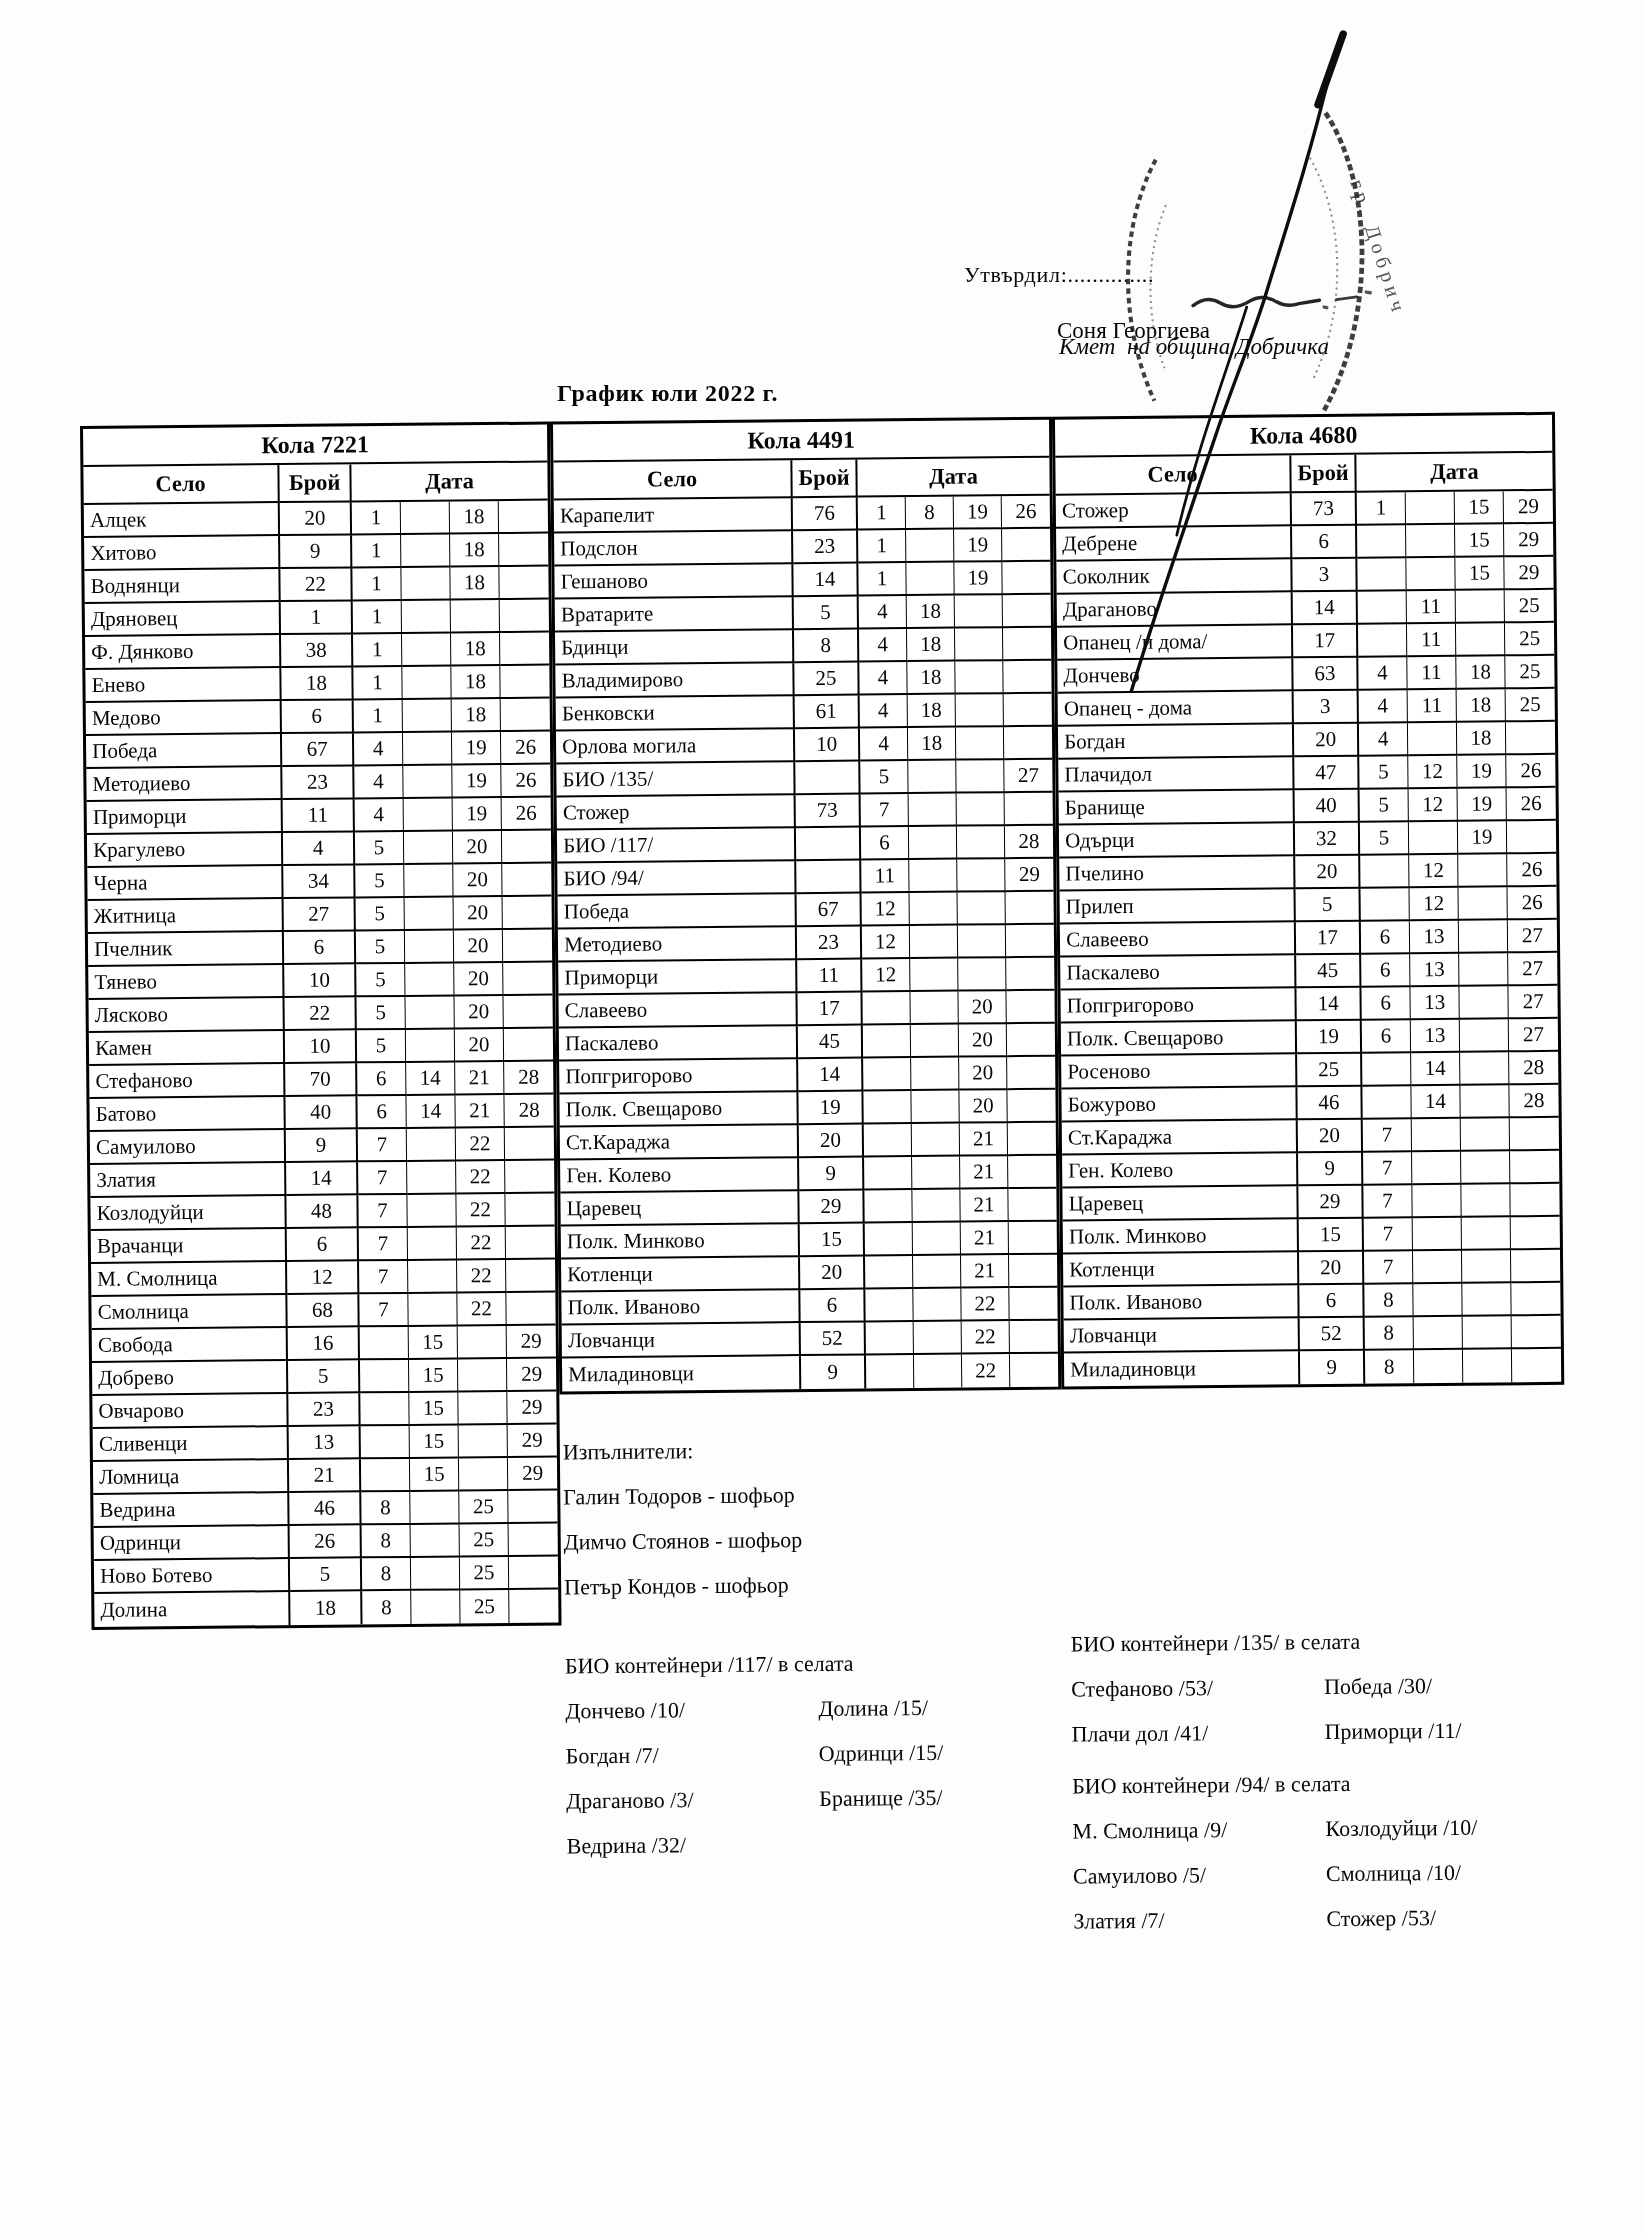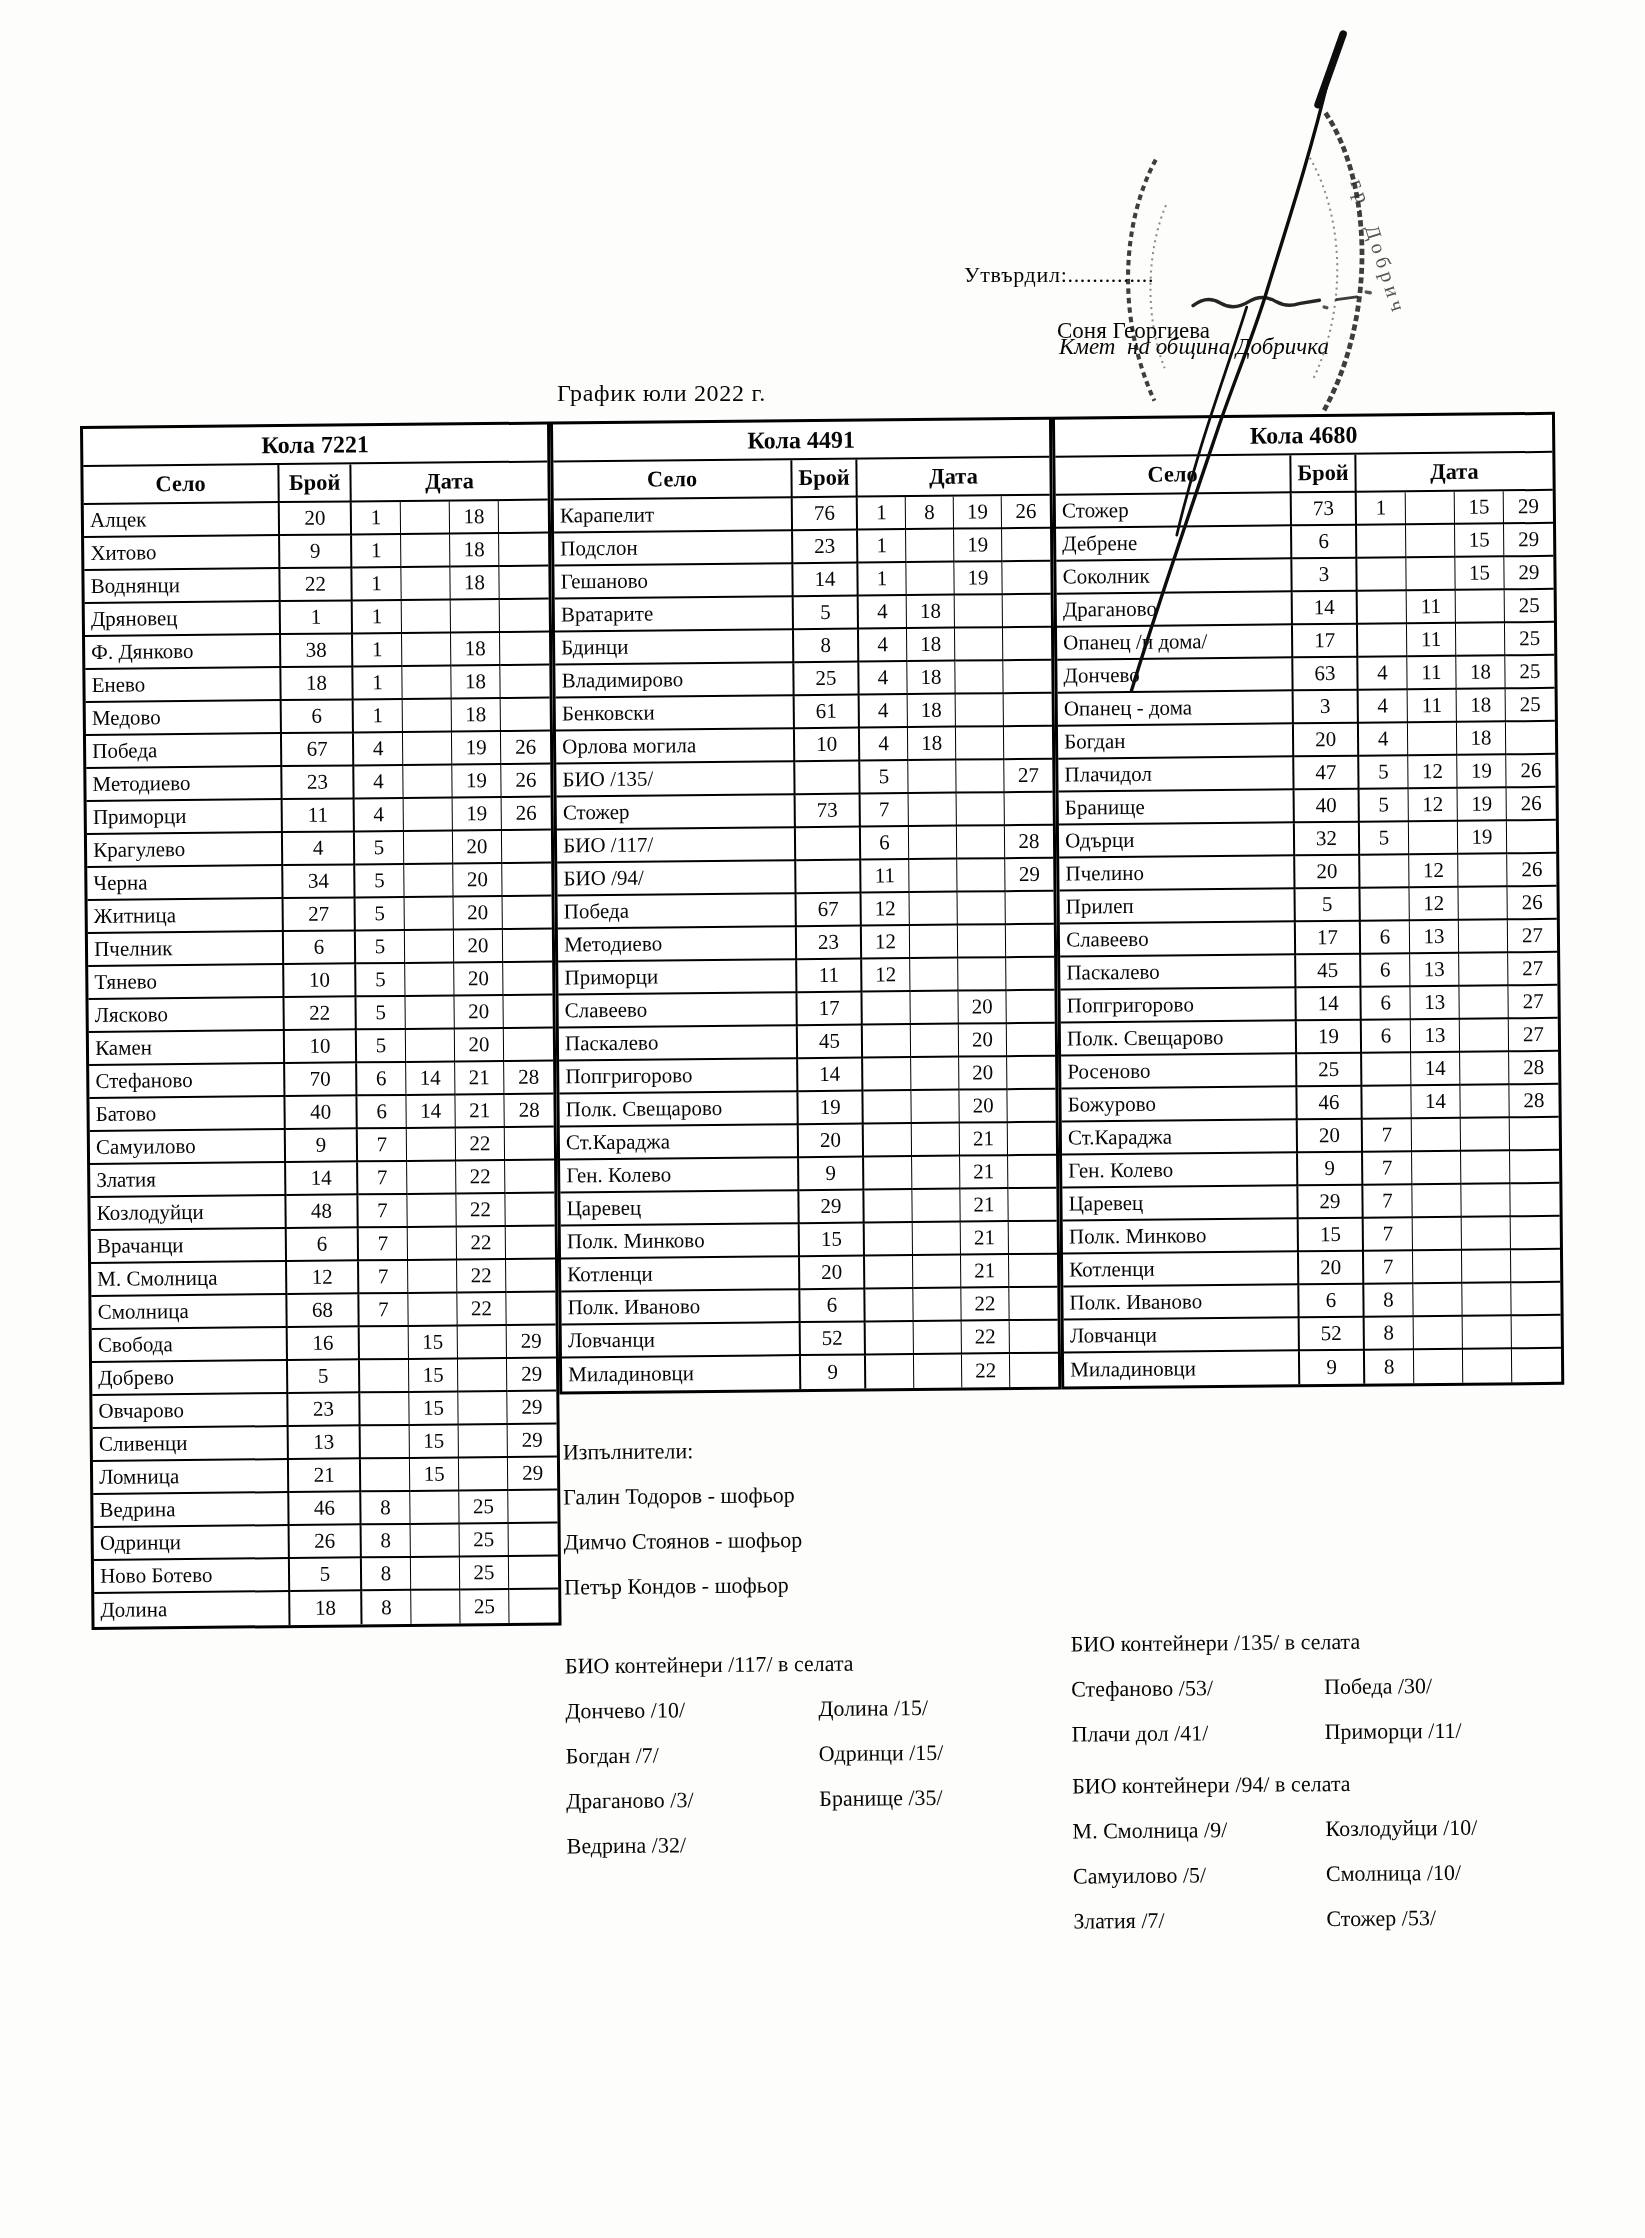--- a/index.html
+++ b/index.html
@@ -5,21 +5,21 @@
   html,body{margin:0;padding:0;background:#e8e8e8;}
   .page{
     position:relative;width:1646px;height:2239px;background:#fdfdfc;
     font-family:"Liberation Serif","DejaVu Serif",serif;color:#060606;overflow:hidden;
   }
   .abs{position:absolute;}
   
   .approve-label{left:964px;top:262px;font-size:22px;letter-spacing:0.7px;}
   .approver-name{left:1057px;top:318px;font-size:23px;}
   .approver-title{left:1059px;top:334px;font-size:23px;font-style:italic;white-space:pre;}
-  .doc-title{left:557px;top:380px;font-size:24px;font-weight:400;letter-spacing:0.7px;}
+  .doc-title{left:557px;top:380px;font-size:24px;font-weight:700;letter-spacing:0.7px;}
   
   .sheet{left:80px;top:426px;transform:rotate(-0.55deg);transform-origin:0 0;}
   .tables-row{display:flex;align-items:flex-start;}
   .car-table{border:3.4px solid #000;background:#fff;box-sizing:content-box;}
   .car-1{--wv:196px;--wc:72px;--wd:49px;}
   .car-2{--wv:239px;--wc:65px;--wd:48px;}
   .car-3{--wv:236px;--wc:65px;--wd:49px;}
   .t-title{
     height:38px;border-bottom:2.7px solid #000;display:flex;align-items:center;justify-content:center;
     font-weight:700;font-size:24px;box-sizing:border-box;

